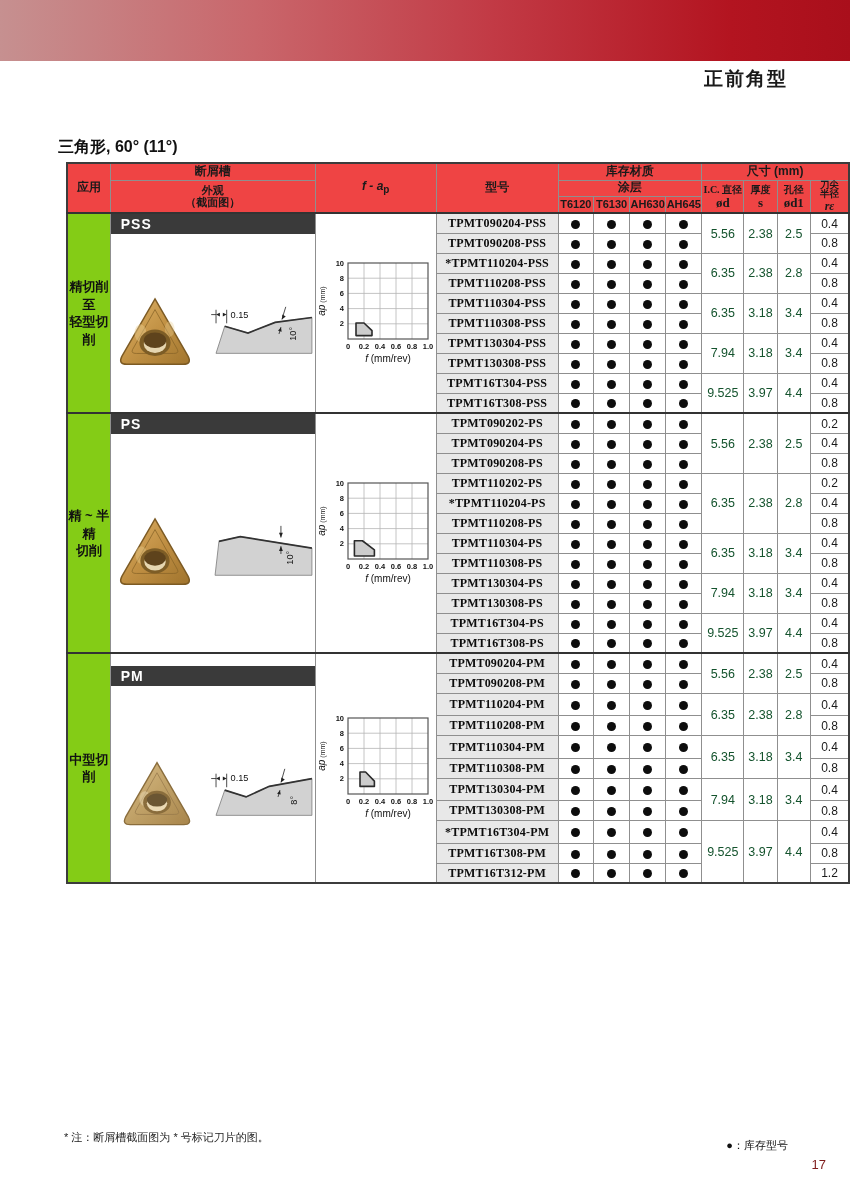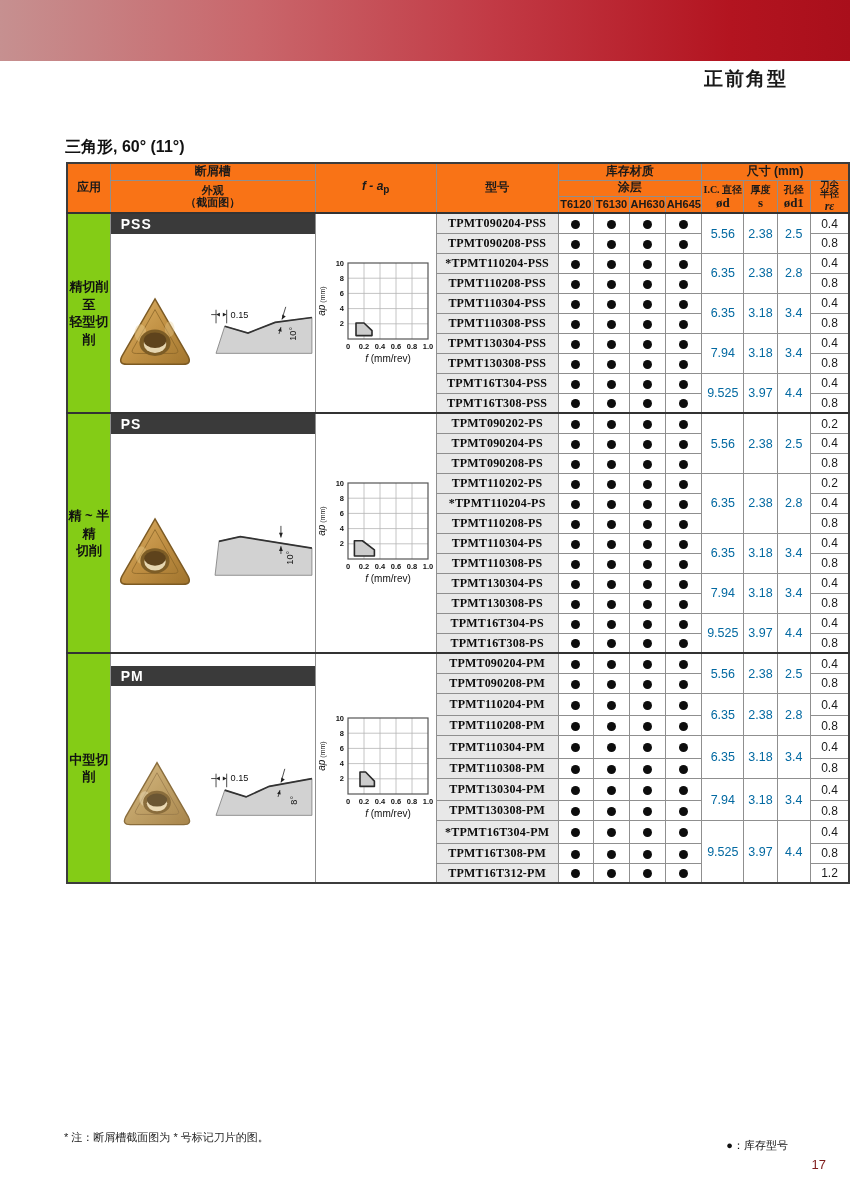--- a/index.html
+++ b/index.html
@@ -11,50 +11,50 @@
   
   #banner{
     position:absolute;left:0;top:0;width:850px;height:61px;
     background:linear-gradient(90deg,#c69090 0%,#c9666b 30%,#c23a45 58%,#b31420 86%,#a90f1b 100%);
   }
   #page-title{
     position:absolute;top:66px;right:62px;font-size:19px;font-weight:600;
     letter-spacing:2px;color:#1a1a1a;
   }
   #section-title{
-    position:absolute;left:65px;top:137px;font-size:16px;font-weight:bold;color:#111;
+    position:absolute;left:58px;top:137px;font-size:16px;font-weight:bold;color:#111;
   }
   
   #cat-table{
     position:absolute;left:66px;top:162px;border-collapse:collapse;table-layout:fixed;
     border:2px solid #3c3c3c;
   }
   #cat-table td,#cat-table th{border:1px solid #8f8f8f;padding:0;text-align:center;}
-  thead th{background:#f97316;font-weight:bold;color:#1a1a1a;font-size:12px;line-height:1.15;}
+  thead th{background:#ef4444;font-weight:bold;color:#1a1a1a;font-size:12px;line-height:1.15;}
   thead tr.h1{height:17px;}
   thead tr.h2{height:16px;font-family:Liberation Serif, serif;}
   thead tr.h3{height:17px;}
   thead tr.h3 th{font-size:11px;}
   .hdr-sub{display:block;font-size:11px;font-weight:bold;}
   .hdr-small{display:block;font-size:10px;font-weight:bold;}
   .hdr-xs{display:block;font-size:9.5px;line-height:1.05;font-weight:bold;}
   .hdr-sym{display:block;font-size:13px;font-weight:bold;line-height:1.0;}
   .hdr-sym-it{display:block;font-size:12px;font-weight:bold;font-style:italic;line-height:1.0;}
   .it{font-style:italic;}
   tbody{border-top:2.5px solid #333;}
   tbody tr{height:20px;}
   tr.pair-top > td{border-top:2px solid #4b4b4b;}
   td.model-cell{
     background:#e8e8e8;text-align:left;padding-left:8px;font-weight:bold;font-size:12px;
     color:#0d0d0d;letter-spacing:0.2px;white-space:nowrap;font-family:Liberation Serif, serif;
   }
   td.model-cell.star{padding-left:2px;}
   td.dot-cell{background:#fff;}
   .dot{display:inline-block;width:9px;height:9px;border-radius:50%;background:#0d0d0d;vertical-align:middle;}
-  td.dim-cell{font-size:12.5px;color:#0369a1;background:#fff;}
+  td.dim-cell{font-size:12.5px;color:#14532d;background:#fff;}
   td.r-cell{font-size:12px;color:#1a1a1a;background:#fff;}
   td.app-cell{background:#84cc16;font-size:13px;font-weight:bold;vertical-align:middle;margin-top:8px;}
   .app-text span{display:block;line-height:1.35;}
   td.vis-cell{background:#fff;vertical-align:top;}
   td.chart-cell{background:#fff;vertical-align:middle;}
   
   .vis{display:flex;flex-direction:column;align-items:flex-end;gap:22px;}
   #vis-0{height:196px;}
   #vis-1{height:236px;}
   #vis-2{height:216px;margin-top:12px;}

